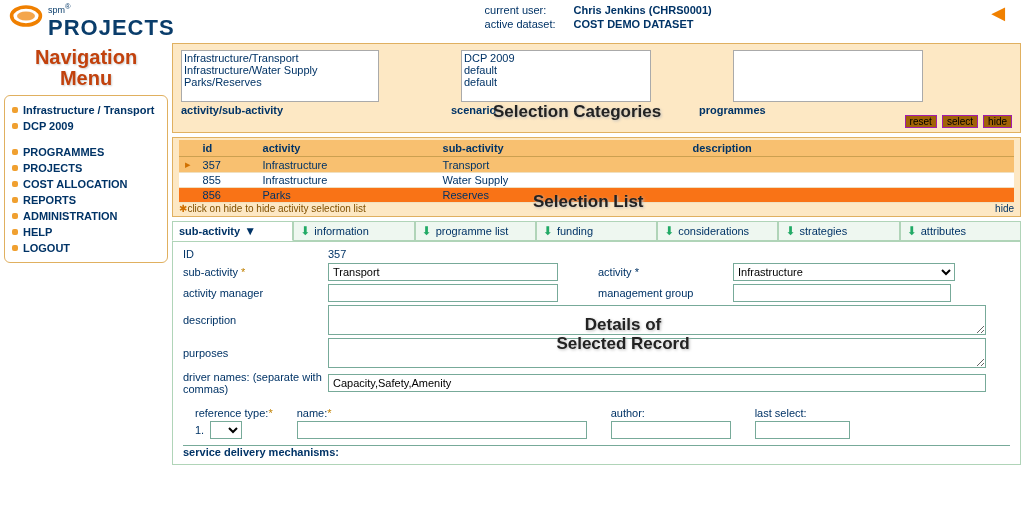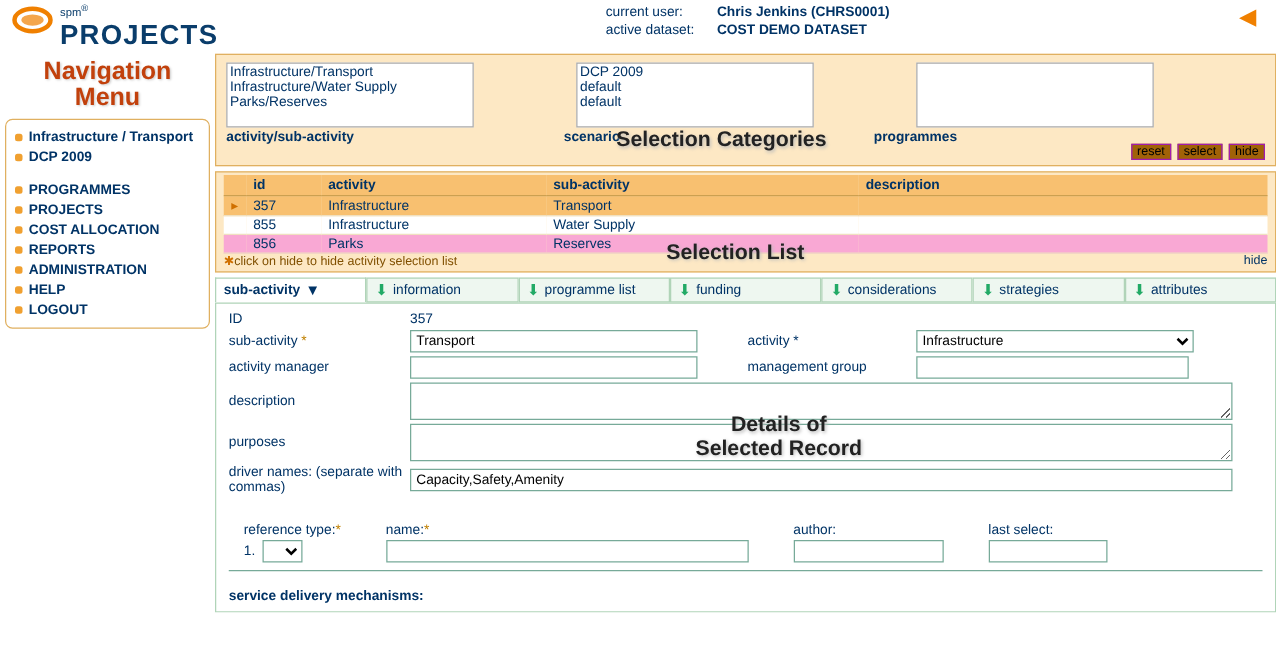--- a/index.html
+++ b/index.html
@@ -37,21 +37,21 @@
   .sel-labels .c2 { width: 248px; }
   .sel-buttons { position: absolute; right: 8px; bottom: 4px; }
   .sel-buttons button { font-size: 10px; border: 1px solid #a21caf; background: #a16207; padding: 0 4px; margin-left: 2px; cursor: pointer; }
   .overlay-label { position: absolute; font-size: 17px; font-weight: bold; color: #222; text-shadow: 1px 1px 3px #bbb; pointer-events: none; }
 
   .grid-area { background: #fde8c4; border: 1px solid #e0b060; margin-top: 4px; padding: 2px 6px; position: relative; }
   .grid-table { width: 100%; border-collapse: collapse; font-size: 11px; }
   .grid-table th { text-align: left; background: #f8c070; border-bottom: 1px solid #cca050; padding: 2px 6px; font-weight: bold; color: #003366; }
   .grid-table td { background: #fff; padding: 1px 6px; border-bottom: 1px solid #f0e0c0; }
   .grid-table tr.sel td { background: #f8c070; }
-  .grid-table tr.alt td { background: #f9a8d4; }
+  .grid-table tr.alt td { background: #f97316; }
   .row-ptr { width: 14px; text-align: center; color: #d07000; }
   .col-id { width: 60px; }
   .col-act { width: 180px; }
   .col-sub { width: 250px; }
   .grid-note { color: #805000; font-size: 10px; }
   .grid-note .star { color: #d07000; }
   .hide-link { float: right; color: #003366; font-size: 10px; cursor: pointer; }
   .ov-sellist { top: 54px; left: 360px; }
 
   .tabs { display: flex; margin-top: 4px; background: #fff; }
@@ -66,31 +66,31 @@
   .dlabel .req { color: #c08000; }
   .dinput { border: 1px solid #7a9; background: #fff; height: 18px; padding: 1px 4px; font-size: 11px; }
   .dinput.small { width: 230px; }
   .dinput.wide { width: 658px; }
   .dinput.tall { height: 30px; }
   .dsel { border: 1px solid #7a9; height: 18px; font-size: 11px; background: #fff; }
   .dsel.med { width: 222px; }
   .spacer { width: 40px; }
   .dlabel2 { width: 135px; font-size: 11px; color: #003366; }
 
-  .ref-row { display: flex; gap: 36px; margin: 22px 0 0 12px; }
+  .ref-row { display: flex; gap: 24px; margin: 12px 0 0 12px; }
   .ref-col { display: flex; flex-direction: column; font-size: 11px; }
   .ref-col .lab { color: #003366; margin-bottom: 2px; }
   .ref-col .req { color: #c08000; }
   .ref-input { border: 1px solid #7a9; height: 18px; font-size: 11px; width: 150px; }
   .ref-input.m { width: 290px; }
   .ref-input.n { width: 120px; }
   .ref-input.t { width: 95px; }
 
-  .svc-label { font-weight: bold; color: #003366; margin-top: 6px; border-top: 1px solid #7a9; padding-top: 14px; }
-  .ov-details { top: 88px; left: 350px; width: 200px; text-align: center; line-height: 1.1; }
+  .svc-label { font-weight: bold; color: #003366; margin-top: 6px; border-top: 1px solid #7a9; padding-top: 0; }
+  .ov-details { top: 74px; left: 350px; width: 200px; text-align: center; line-height: 1.1; }
 </style>
 </head>
 <body>
 
 <div class="top-bar">
   <div class="logo">
     <svg class="logo-swoosh" viewBox="0 0 40 30">
         <ellipse cx="20" cy="15" rx="16" ry="10" fill="none" stroke="#f08000" stroke-width="4"></ellipse>
         <ellipse cx="20" cy="15" rx="10" ry="5" fill="#f08000" opacity="0.7"></ellipse>
       </svg>

